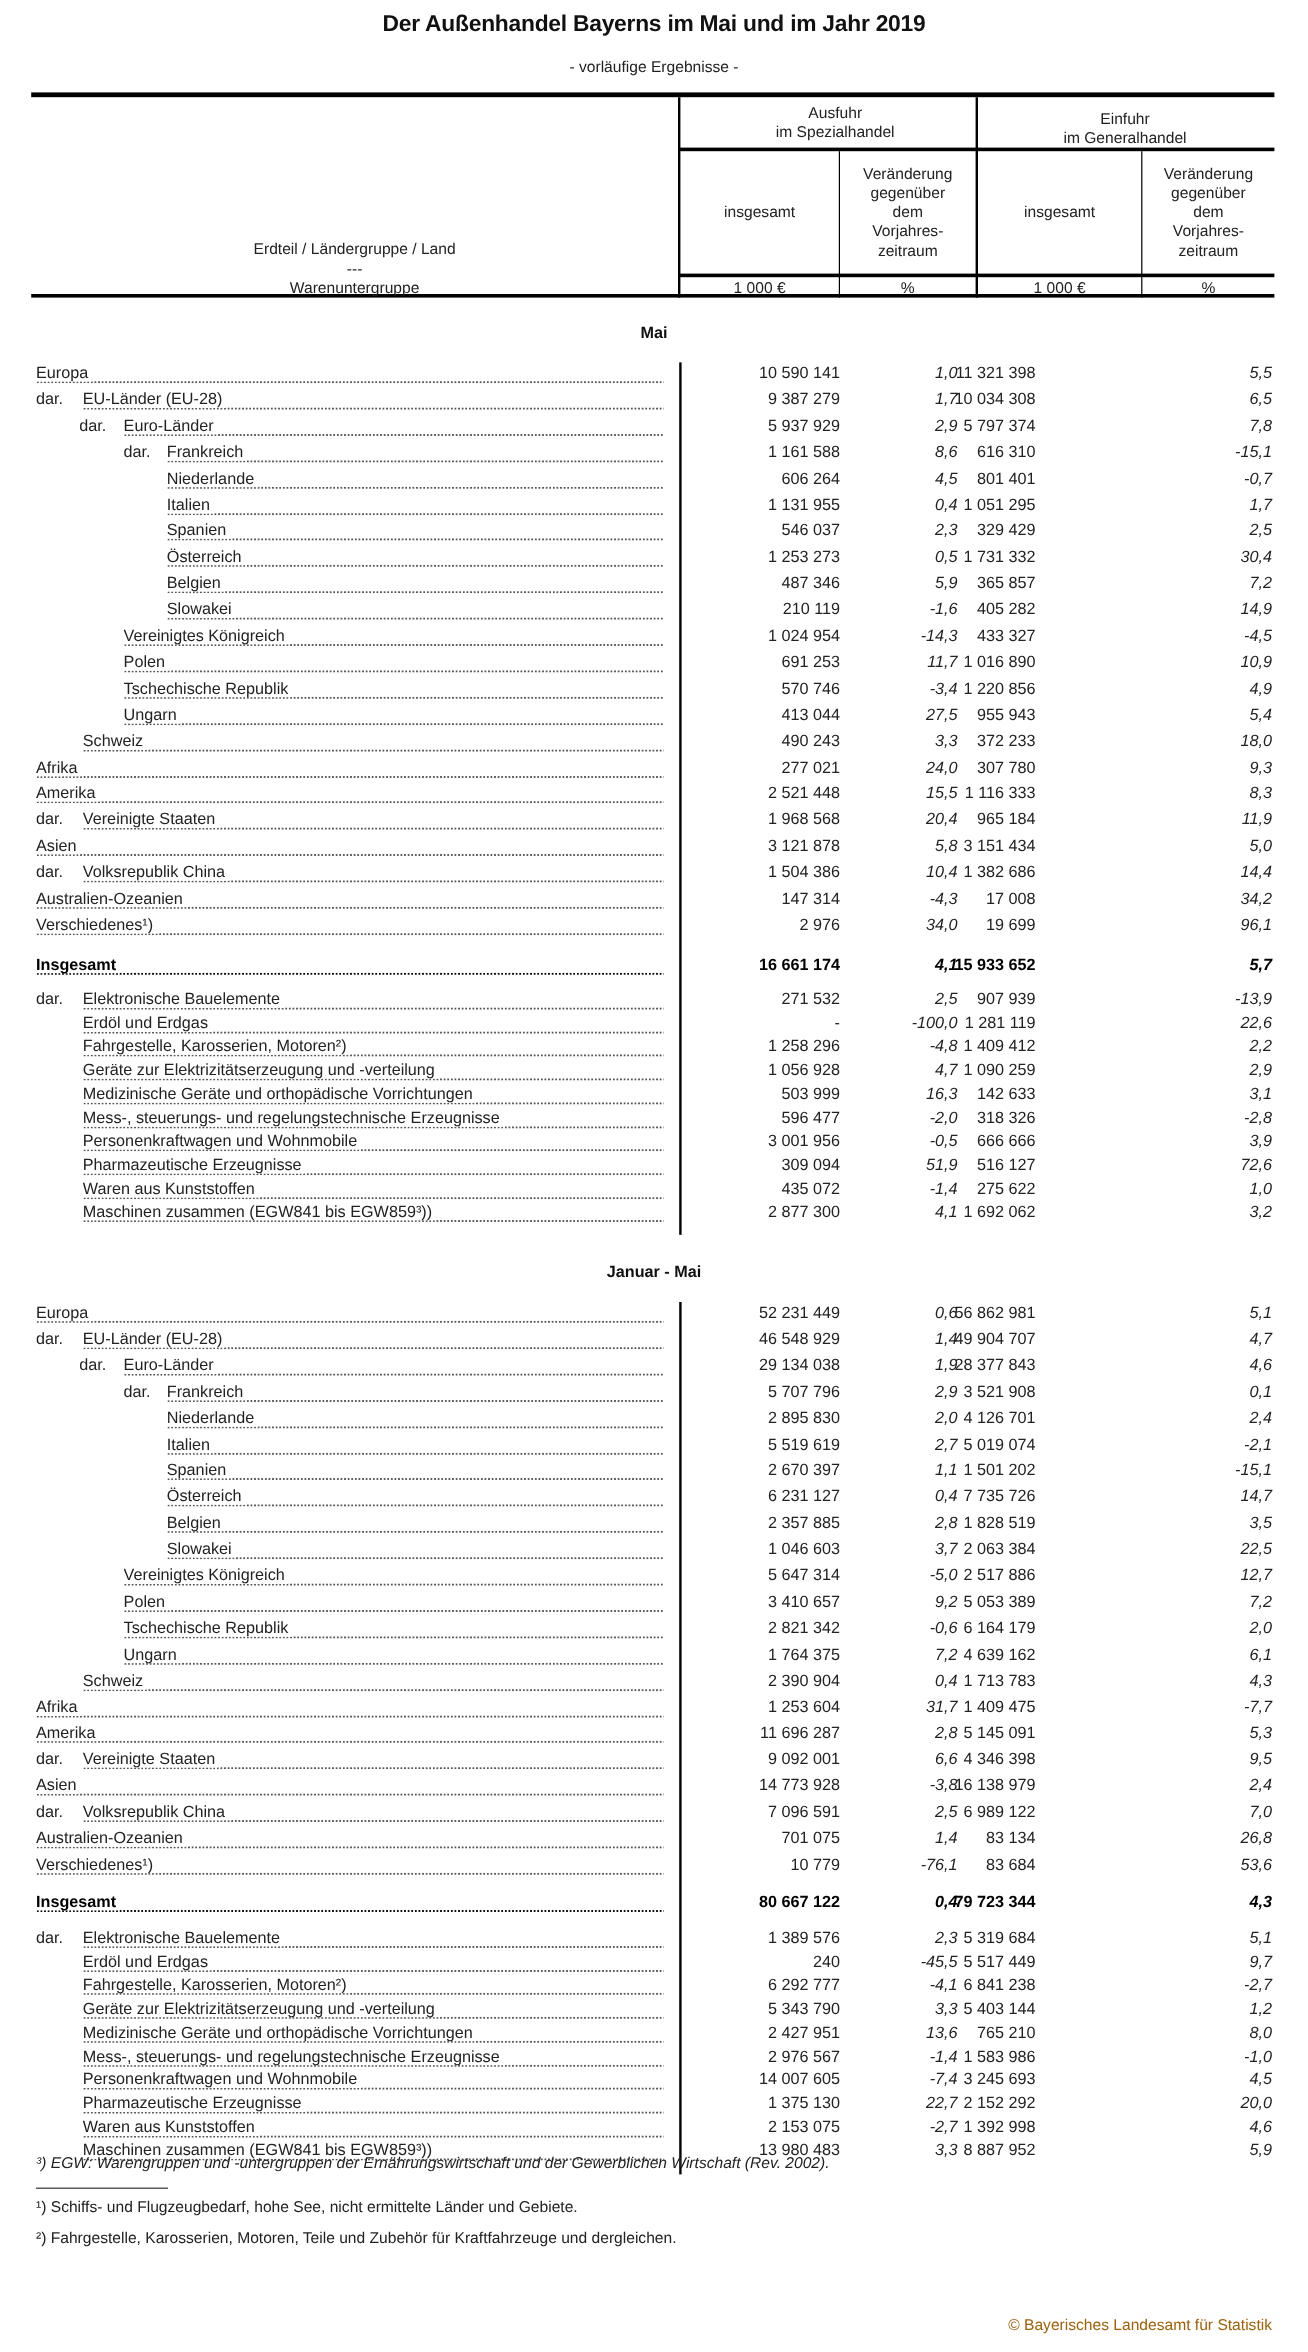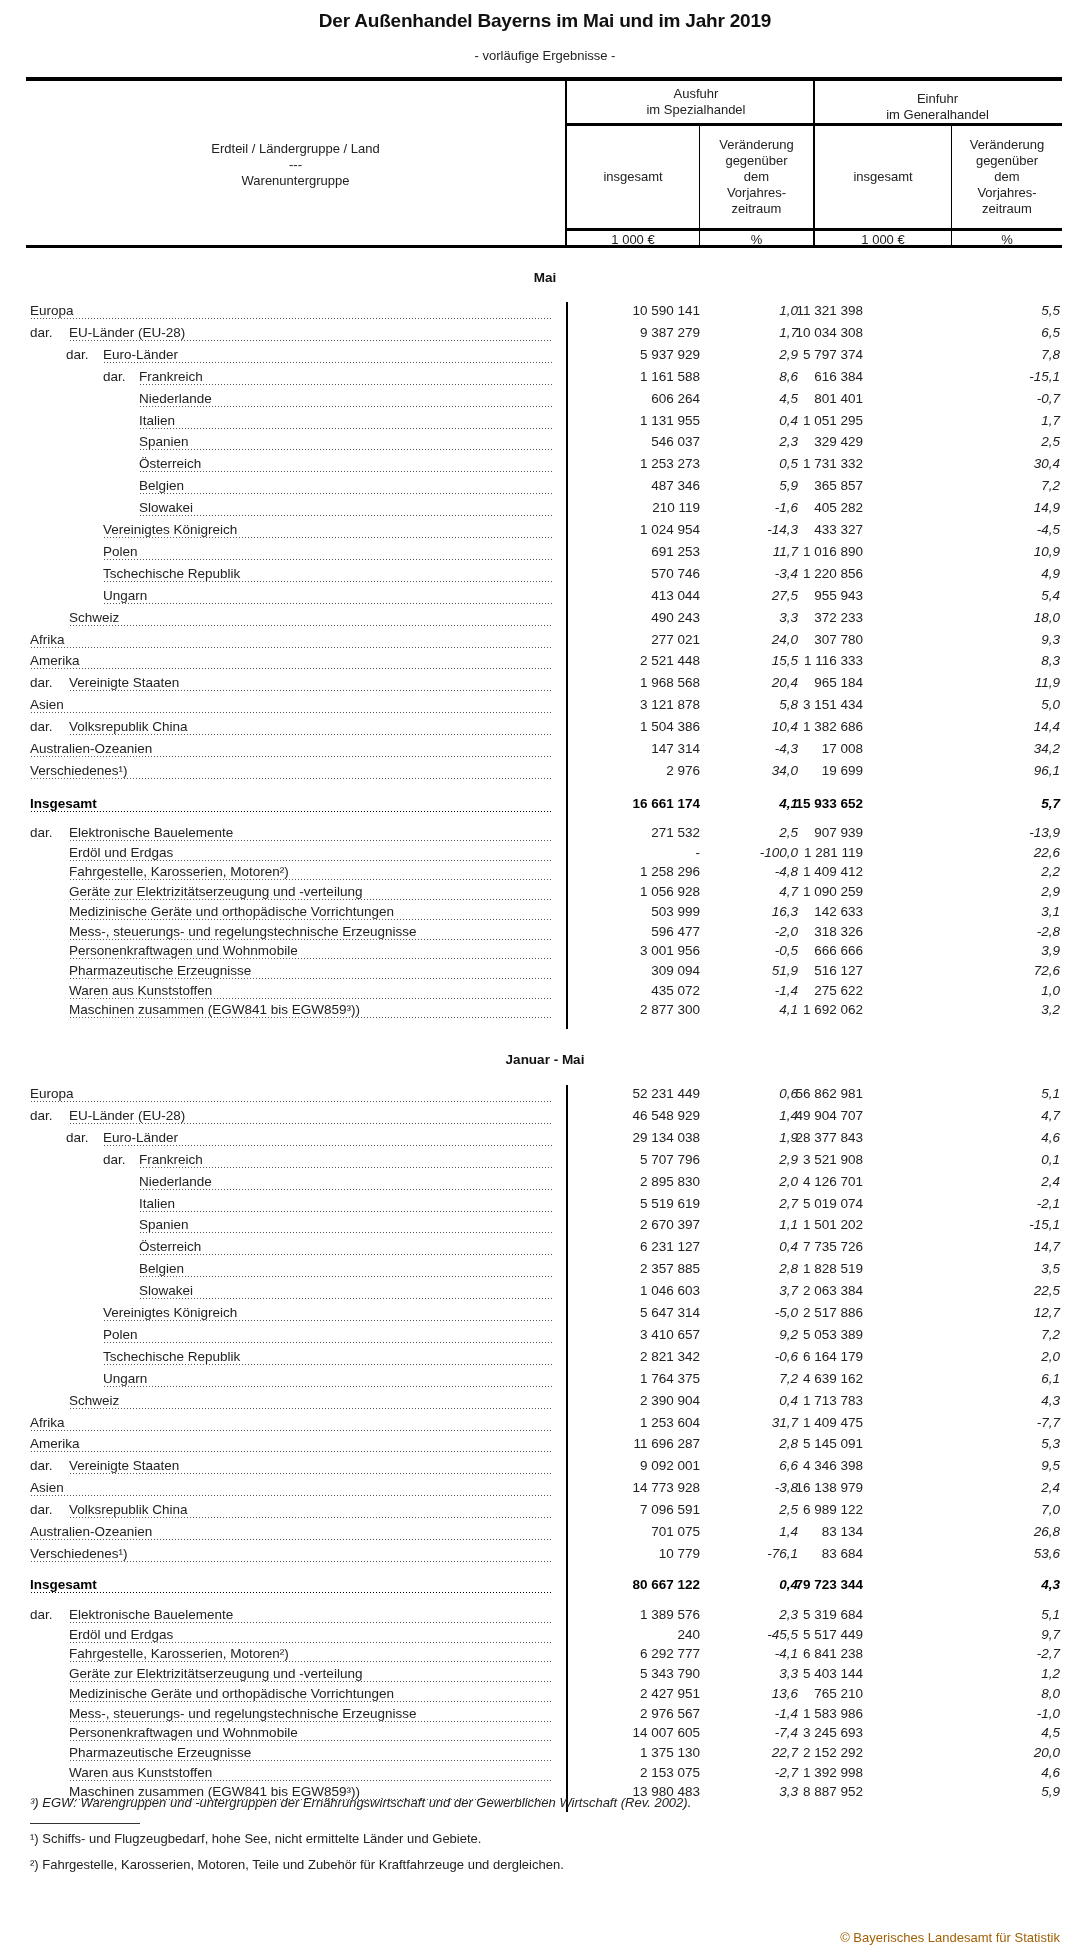--- a/index.html
+++ b/index.html
@@ -41,21 +41,21 @@
 
 <div class="hdr">
 
   <div class="vline" style="left:539px;top:0;height:167px;"></div>
   <div class="vline" style="left:787px;top:0;height:167px;"></div>
   <div class="vline" style="left:673px;top:45px;height:122px;width:1px;"></div>
   <div class="vline" style="left:925px;top:45px;height:122px;width:1px;"></div>
   <div class="hline" style="left:539px;top:42px;width:497px;"></div>
   <div class="hline" style="left:539px;top:147px;width:497px;"></div>
 
-  <div class="hcell" style="left:0;top:0;width:539px;height:167px;">
+  <div class="hcell" style="left:0;top:0;width:539px;height:167px;justify-content:flex-end;">
     <div>Erdteil / Ländergruppe / Land</div>
     <div>---</div>
     <div>Warenuntergruppe</div>
   </div>
   <div class="hcell" style="left:541px;top:0;width:246px;height:42px;padding-left:12px;">
     <div>Ausfuhr</div>
     <div>im Spezialhandel</div>
   </div>
   <div class="hcell" style="left:742px;top:0;width:247px;height:52px;margin-left:46px;">
     <div>Einfuhr</div>
@@ -119,21 +119,21 @@
       <span class="num n1">5 937 929</span>
       <span class="num p1">2,9</span>
       <span class="num n2">5 797 374</span>
       <span class="num p2">7,8</span>
     </div>
     <div class="row" style="top: 366px;">
       <span class="dar" style="left: 103px;">dar.</span>
       <div class="lab" style="left: 139px; width: 414px;"><span>Frankreich</span></div>
       <span class="num n1">1 161 588</span>
       <span class="num p1">8,6</span>
-      <span class="num n2">616 384</span>
+      <span class="num n2">616 310</span>
       <span class="num p2">-15,1</span>
     </div>
     <div class="row" style="top: 388px;">
       <div class="lab" style="left: 139px; width: 414px;"><span>Niederlande</span></div>
       <span class="num n1">606 264</span>
       <span class="num p1">4,5</span>
       <span class="num n2">801 401</span>
       <span class="num p2">-0,7</span>
     </div>
     <div class="row" style="top: 410px;">

